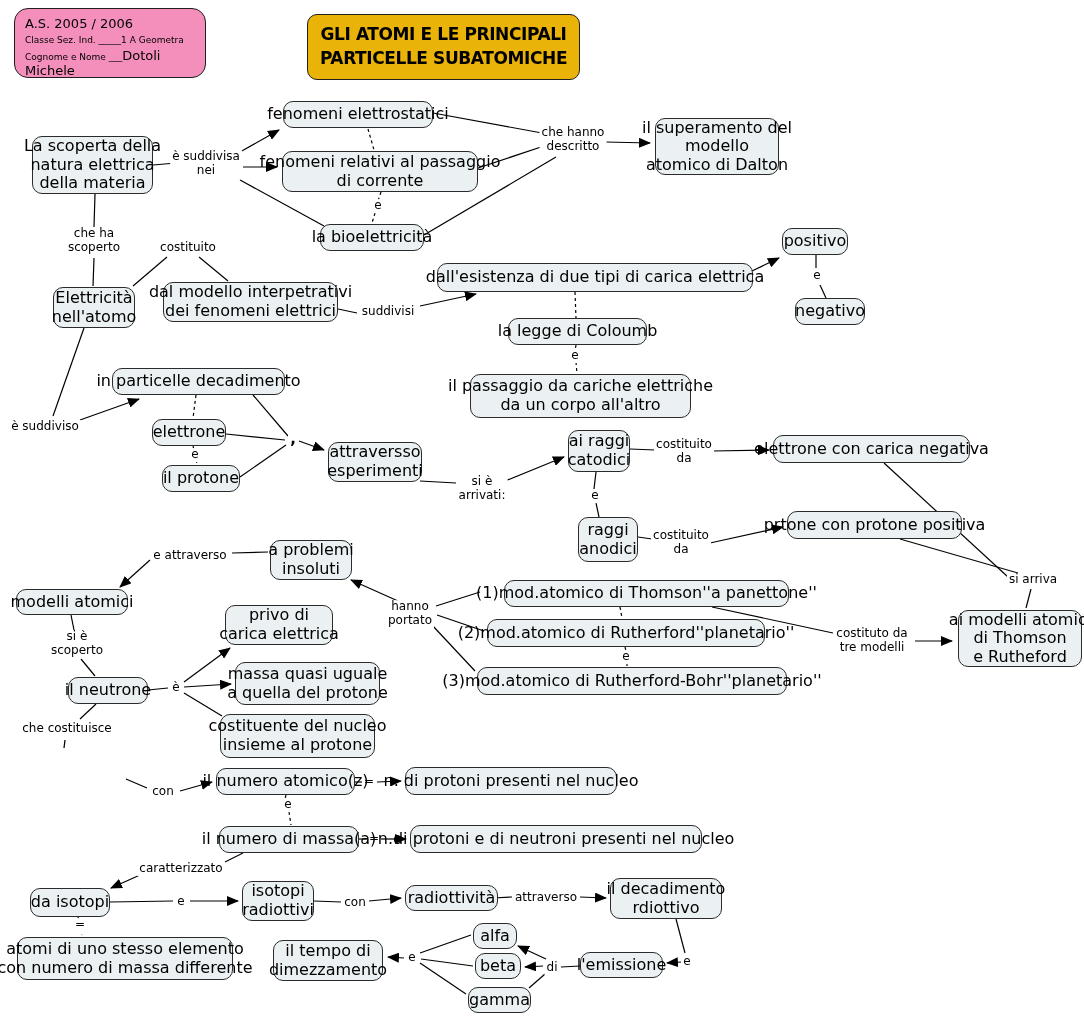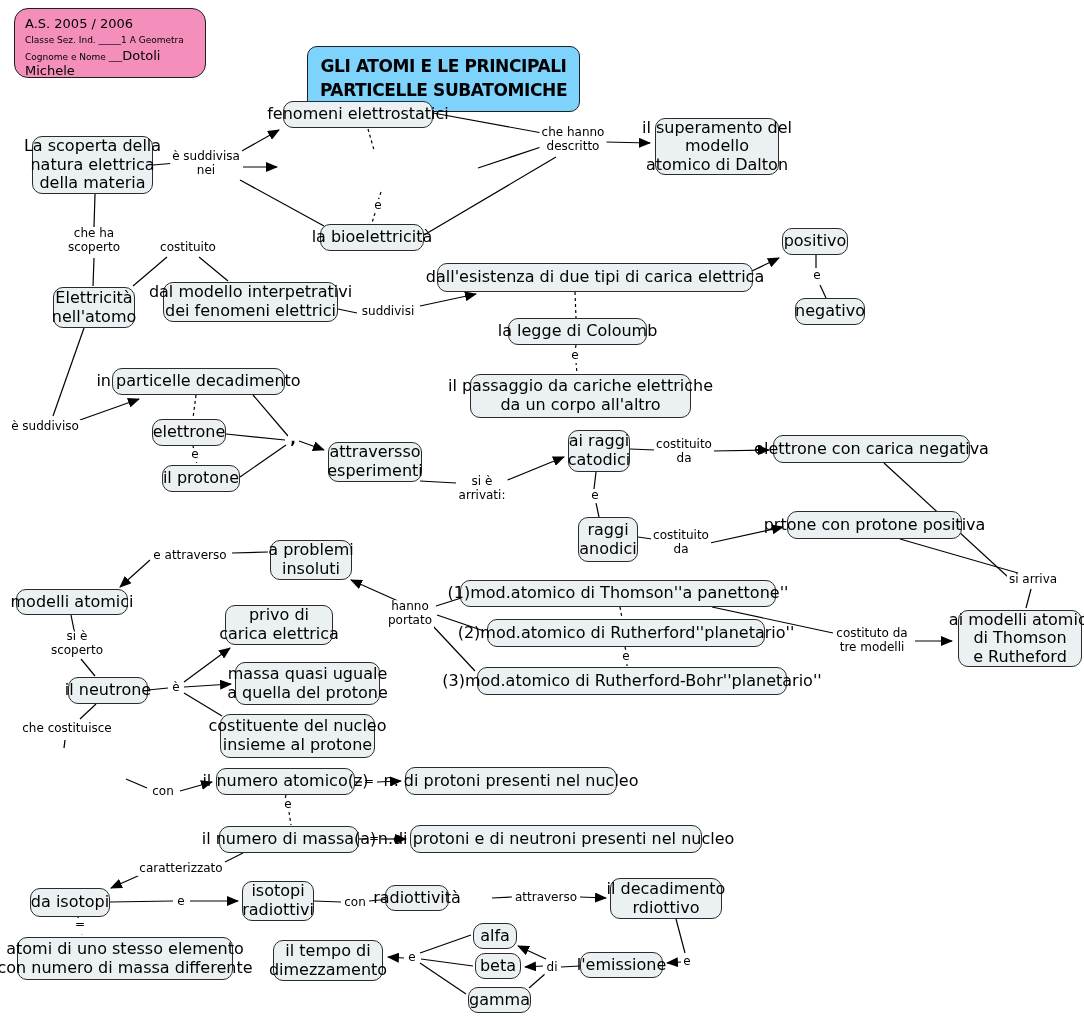--- a/index.html
+++ b/index.html
@@ -22,23 +22,23 @@
   .info-box{
     position:absolute;left:14px;top:8px;width:192px;height:70px;box-sizing:border-box;
     background:#f48fbb;border:1.6px solid #1f1f1f;border-radius:14px;padding:7px 11px 0 10px;z-index:2;
   }
   .info-line1{font-size:13px;margin-bottom:4px;}
   .info-line2{font-size:9px;margin-bottom:3px;}
   .info-line3{font-size:9px;}
   .info-name{font-size:13px;}
   .title-box{
     position:absolute;left:307px;top:14px;width:273px;height:66px;box-sizing:border-box;
-    background:#7dd3fc;border:1.6px solid #1f1f1f;border-radius:10px;display:flex;
+    background:#eab308;border:1.6px solid #1f1f1f;border-radius:10px;display:flex;
     align-items:center;justify-content:center;text-align:center;white-space:pre-line;
-    font-size:17px;font-weight:bold;letter-spacing:-0.4px;line-height:1.4;z-index:2;margin-top:32px;
+    font-size:17px;font-weight:bold;letter-spacing:-0.4px;line-height:1.4;z-index:2;
   }
 </style>
 </head>
 <body>
 
 <div id="canvas">
 
   <svg id="edge-layer" width="1084" height="1017">
     <defs>
       <marker id="arrow" markerUnits="userSpaceOnUse" markerWidth="12" markerHeight="10" refX="11" refY="5" orient="auto">
@@ -147,20 +147,24 @@
 PARTICELLE SUBATOMICHE</div>
 
 <div class="node" style="left: 283px; top: 101px; width: 150px; height: 27px;">
       <span>fenomeni elettrostatici</span>
     </div>
     <div class="node" style="left: 32px; top: 136px; width: 121px; height: 58px;">
       <span>La scoperta della
 natura elettrica
 della materia</span>
     </div>
+    <div class="node" style="left: 282px; top: 151px; width: 196px; height: 41px;">
+      <span>fenomeni relativi al passaggio
+di corrente</span>
+    </div>
     <div class="node" style="left: 655px; top: 118px; width: 124px; height: 57px;">
       <span>il superamento del
 modello
 atomico di Dalton</span>
     </div>
     <div class="node" style="left: 320px; top: 224px; width: 104px; height: 27px;">
       <span>la bioelettricità</span>
     </div>
     <div class="node" style="left: 782px; top: 228px; width: 66px; height: 27px;">
       <span>positivo</span>
@@ -217,21 +221,21 @@
       <span>a problemi
 insoluti</span>
     </div>
     <div class="node" style="left: 16px; top: 589px; width: 112px; height: 26px;">
       <span>modelli atomici</span>
     </div>
     <div class="node" style="left: 225px; top: 605px; width: 108px; height: 40px;">
       <span>privo di
 carica elettrica</span>
     </div>
-    <div class="node" style="left: 460px; top: 580px; width: 316px; height: 27px;">
+    <div class="node" style="left: 504px; top: 580px; width: 285px; height: 27px;">
       <span>(1)mod.atomico di Thomson''a panettone''</span>
     </div>
     <div class="node" style="left: 487px; top: 619px; width: 278px; height: 28px;">
       <span>(2)mod.atomico di Rutherford''planetario''</span>
     </div>
     <div class="node" style="left: 477px; top: 667px; width: 310px; height: 28px;">
       <span>(3)mod.atomico di Rutherford-Bohr''planetario''</span>
     </div>
     <div class="node" style="left: 958px; top: 610px; width: 124px; height: 57px;">
       <span>ai modelli atomici
@@ -261,21 +265,21 @@
     <div class="node" style="left: 410px; top: 825px; width: 292px; height: 28px;">
       <span>n.di protoni e di neutroni presenti nel nucleo</span>
     </div>
     <div class="node" style="left: 30px; top: 888px; width: 80px; height: 29px;">
       <span>da isotopi</span>
     </div>
     <div class="node" style="left: 242px; top: 881px; width: 72px; height: 40px;">
       <span>isotopi
 radiottivi</span>
     </div>
-    <div class="node" style="left: 385px; top: 885px; width: 64px; height: 26px;">
+    <div class="node" style="left: 405px; top: 885px; width: 93px; height: 26px;">
       <span>radiottività</span>
     </div>
     <div class="node" style="left: 610px; top: 878px; width: 112px; height: 41px;">
       <span>il decadimento
 rdiottivo</span>
     </div>
     <div class="node" style="left: 17px; top: 937px; width: 216px; height: 43px;">
       <span>atomi di uno stesso elemento
 con numero di massa differente</span>
     </div>

